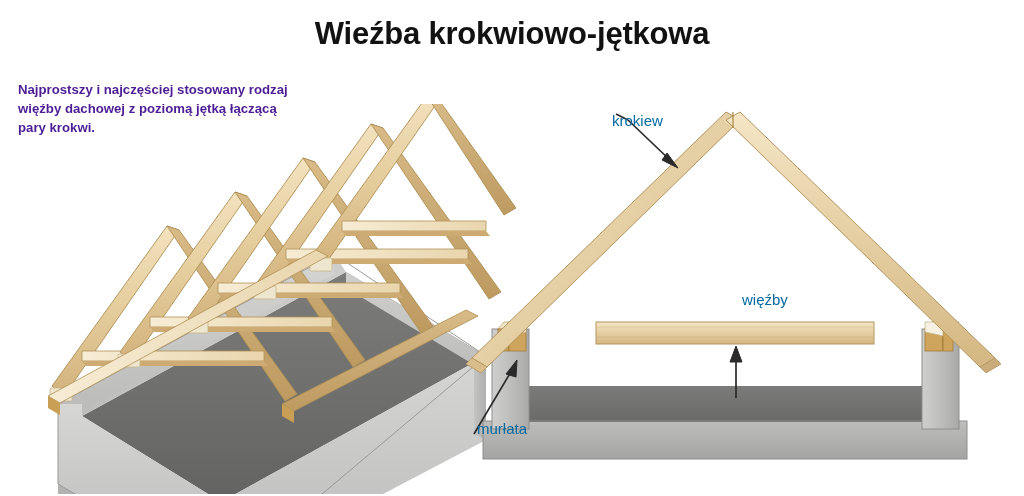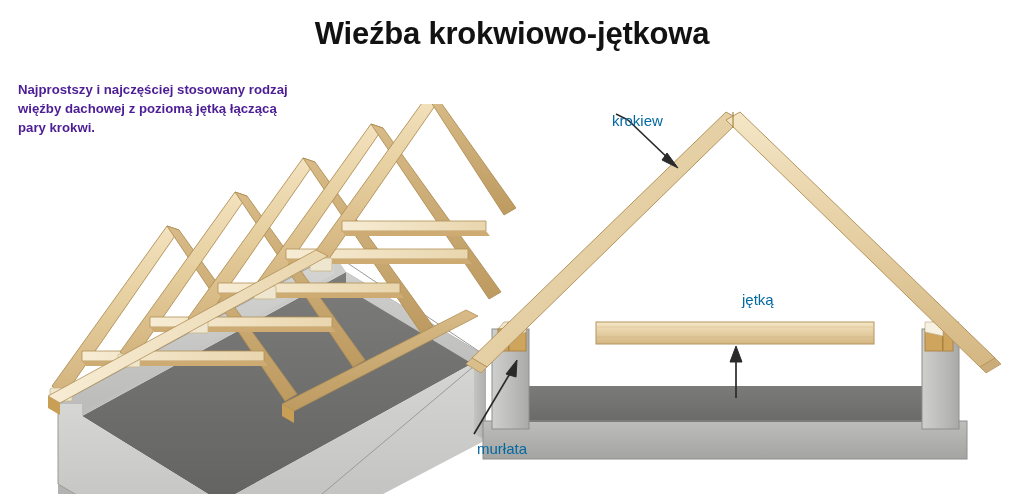--- a/index.html
+++ b/index.html
@@ -44,21 +44,21 @@
   
   .lbl{
     position:absolute;
     font-size:15px;
     font-weight:400;
     color:#0369a1;
     white-space:nowrap;
   }
   #lbl-krokiew{left:612px;top:112px;}
   #lbl-jetka{left:742px;top:291px;}
-  #lbl-murlata{left:477px;top:420px;margin-top:20px;}
+  #lbl-murlata{left:477px;top:420px;}
 </style>
 </head>
 <body>
 
 <div class="page">
 
   <div class="title">Wieźba krokwiowo-jętkowa</div>
 
   <div class="caption">Najprostszy i najczęściej stosowany rodzaj więźby dachowej z poziomą jętką łączącą pary krokwi.</div>
 
@@ -253,17 +253,17 @@
         <polygon points="290,250 284,266 296,266"></polygon>
 
         <line x1="28" y1="338" x2="66" y2="274" stroke-width="1.7"></line>
         <polygon points="71,264 60,278 70,281"></polygon>
       </g>
     </svg>
   </div>
 
   <div class="lbl" id="lbl-krokiew">krokiew</div>
 
-  <div class="lbl" id="lbl-jetka">jętką</div>
+  <div class="lbl" id="lbl-jetka">więźby</div>
 
   <div class="lbl" id="lbl-murlata">murłata</div>
 
 </div>
 
 </body></html>

